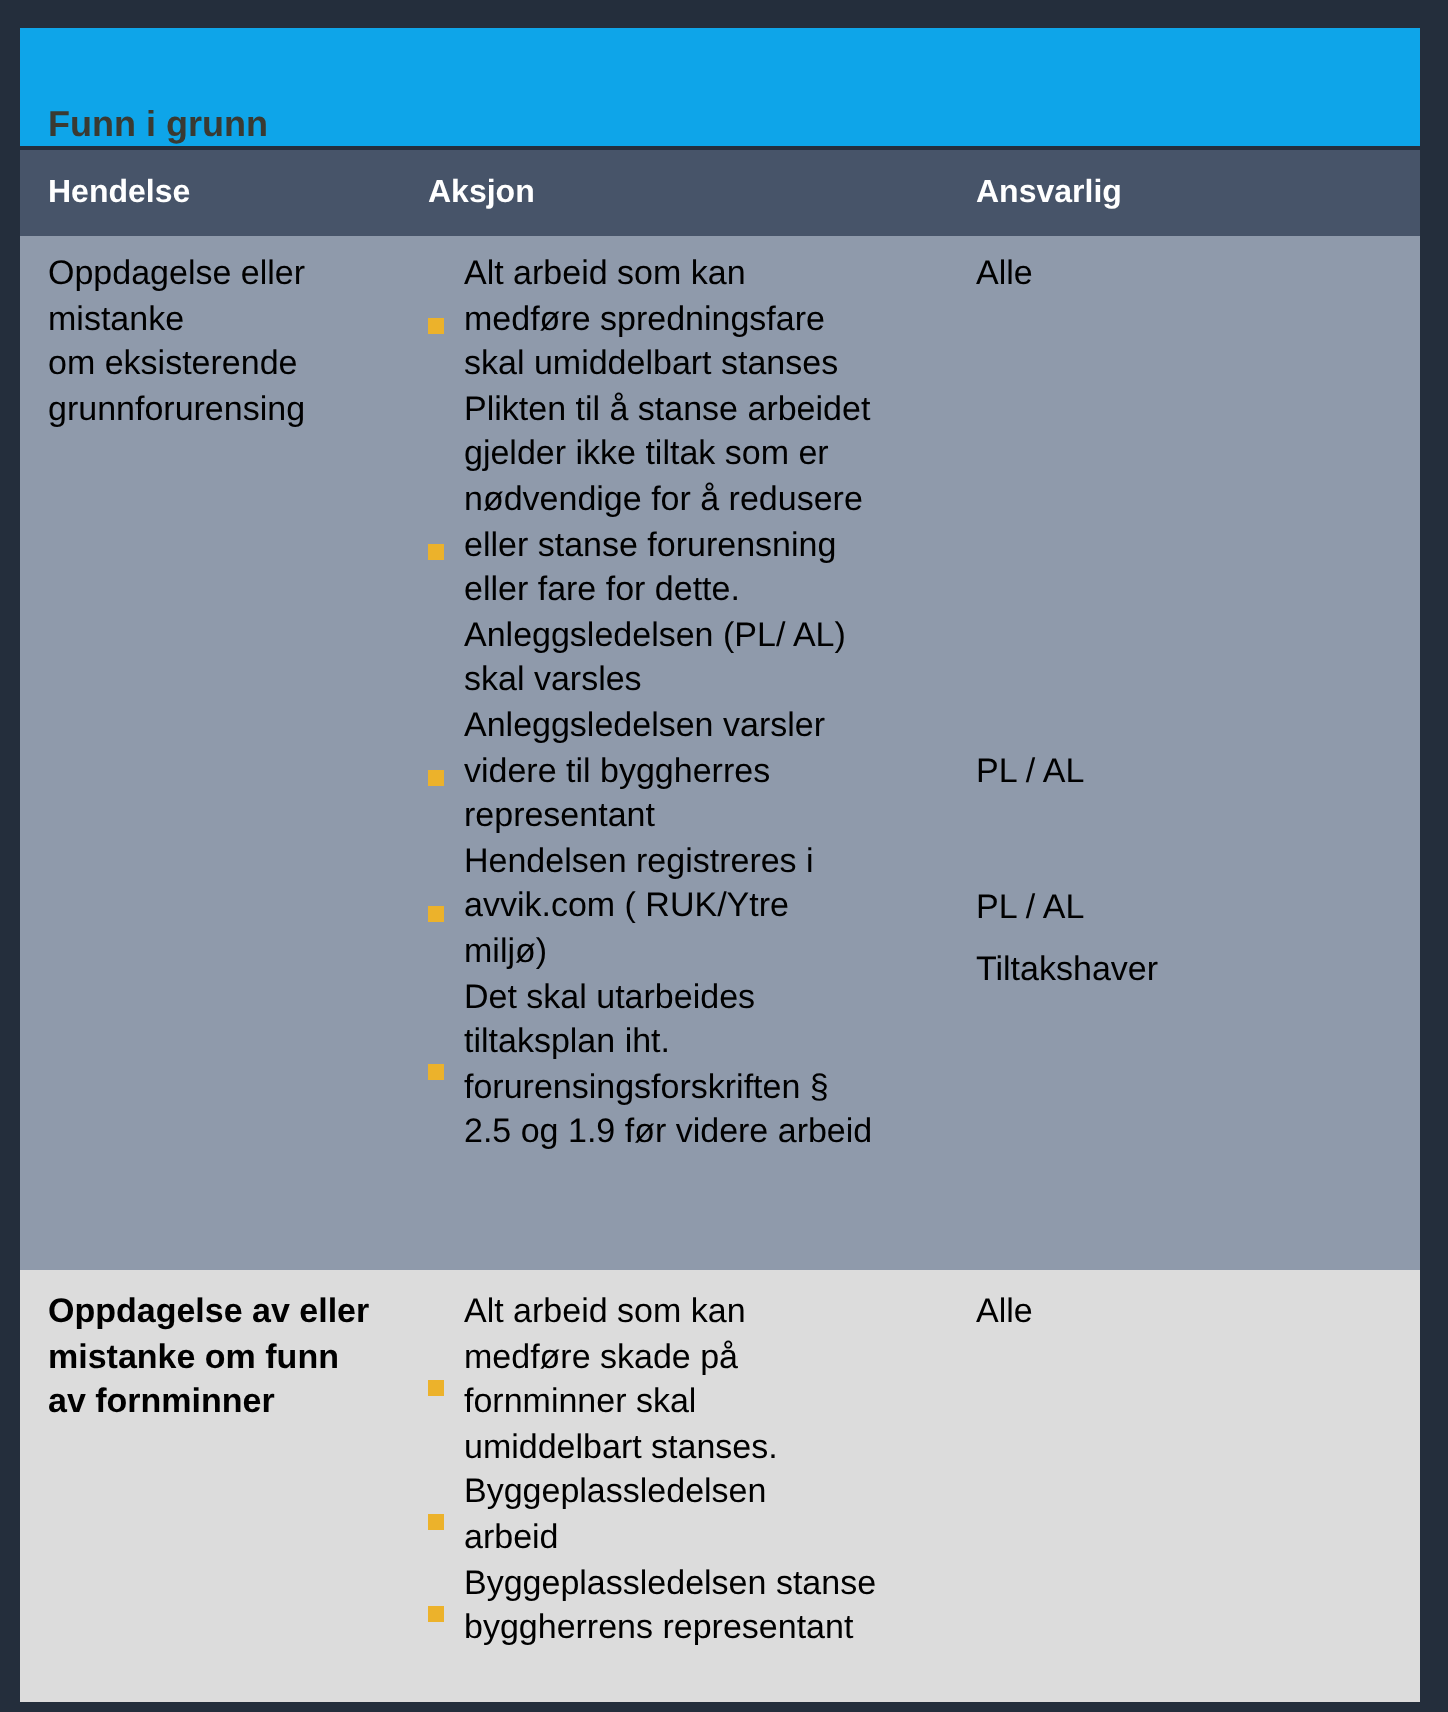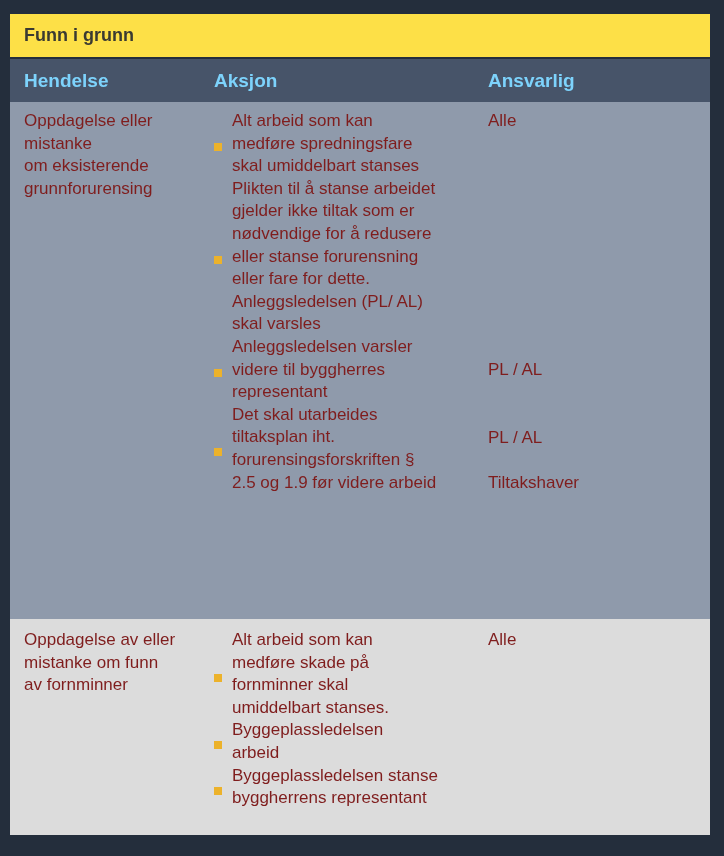--- a/index.html
+++ b/index.html
@@ -9,79 +9,79 @@
     font-family: "Liberation Sans", sans-serif;
     position: relative;
     overflow: hidden;
   }
   .table-wrap {
     position: absolute;
     left: 10px; top: 14px;
     width: 700px;
   }
   .banner {
-    height: 43px;
-    background: #fde047;
+    height: 59px;
+    background: #0ea5e9;
     color: #3a3a32;
     font-size: 18px;
     font-weight: bold;
     display: flex;
-    align-items: center;
+    align-items: flex-end;
     padding-left: 14px;
     box-sizing: border-box;
     margin-bottom: 2px;
   }
   .head-row {
     height: 43px;
     background: #475469;
-    color: #7dd3fc;
-    font-size: 19px;
+    color: #ffffff;
+    font-size: 16px;
     font-weight: bold;
     display: grid;
     grid-template-columns: 190px 280px 1fr;
     align-items: center;
   }
   .head-row .c1 { padding-left: 14px; }
   .head-row .c2 { padding-left: 14px; }
   .head-row .c3 { padding-left: 8px; }
   .row {
     display: grid;
     grid-template-columns: 190px 280px 1fr;
     font-size: 17px;
     line-height: 22.6px;
-    color: #7f1d1d;
+    color: #000000;
     box-sizing: border-box;
   }
   .row1 { height: 517px; background: #8f9aab; }
   .row2 { height: 216px; background: #dcdcdc; }
   .cell { box-sizing: border-box; }
   .cell.hendelse {
     padding: 8px 6px 0 14px;
     white-space: pre-line;
   }
-  .row2 .cell.hendelse { padding-top: 10px; }
+  .row2 .cell.hendelse { padding-top: 10px; font-weight: bold; }
   .cell.aksjon { padding-top: 8px; }
   .row2 .cell.aksjon { padding-top: 10px; }
   .bullet { display: flex; align-items: center; }
   .bullet .marker {
     flex: 0 0 8px;
     width: 8px; height: 8px;
     background: #ecb22b;
     margin: 7px 10px 0 14px;
   }
   .bullet .btext {
     white-space: pre-line;
     max-width: 248px;
   }
   .cell.ansvarlig { position: relative; }
   .ans { position: absolute; left: 8px; white-space: nowrap; }
   .r1a0 { top: 8px; }
   .r1a1 { top: 257px; }
   .r1a2 { top: 325px; }
-  .r1a3 { top: 370px; text-align: center; }
+  .r1a3 { top: 356px; text-align: center; }
   .r2a0 { top: 10px; }
 </style>
 </head>
 <body>
 
 <div class="table-wrap">
 
   <div class="banner">
     <span>Funn i grunn</span>
   </div>
@@ -111,20 +111,26 @@
 eller stanse forurensning
 eller fare for dette.
 Anleggsledelsen (PL/ AL)
 skal varsles</span>
       </div>
       <div class="bullet">
         <span class="marker"></span>
         <span class="btext">Anleggsledelsen varsler
 videre til byggherres
 representant</span>
+      </div>
+      <div class="bullet">
+        <span class="marker"></span>
+        <span class="btext">Hendelsen registreres i
+avvik.com ( RUK/Ytre
+miljø)</span>
       </div>
       <div class="bullet">
         <span class="marker"></span>
         <span class="btext">Det skal utarbeides
 tiltaksplan iht.
 forurensingsforskriften §
 2.5 og 1.9 før videre arbeid</span>
       </div>
     </div>
     <div class="cell ansvarlig">

